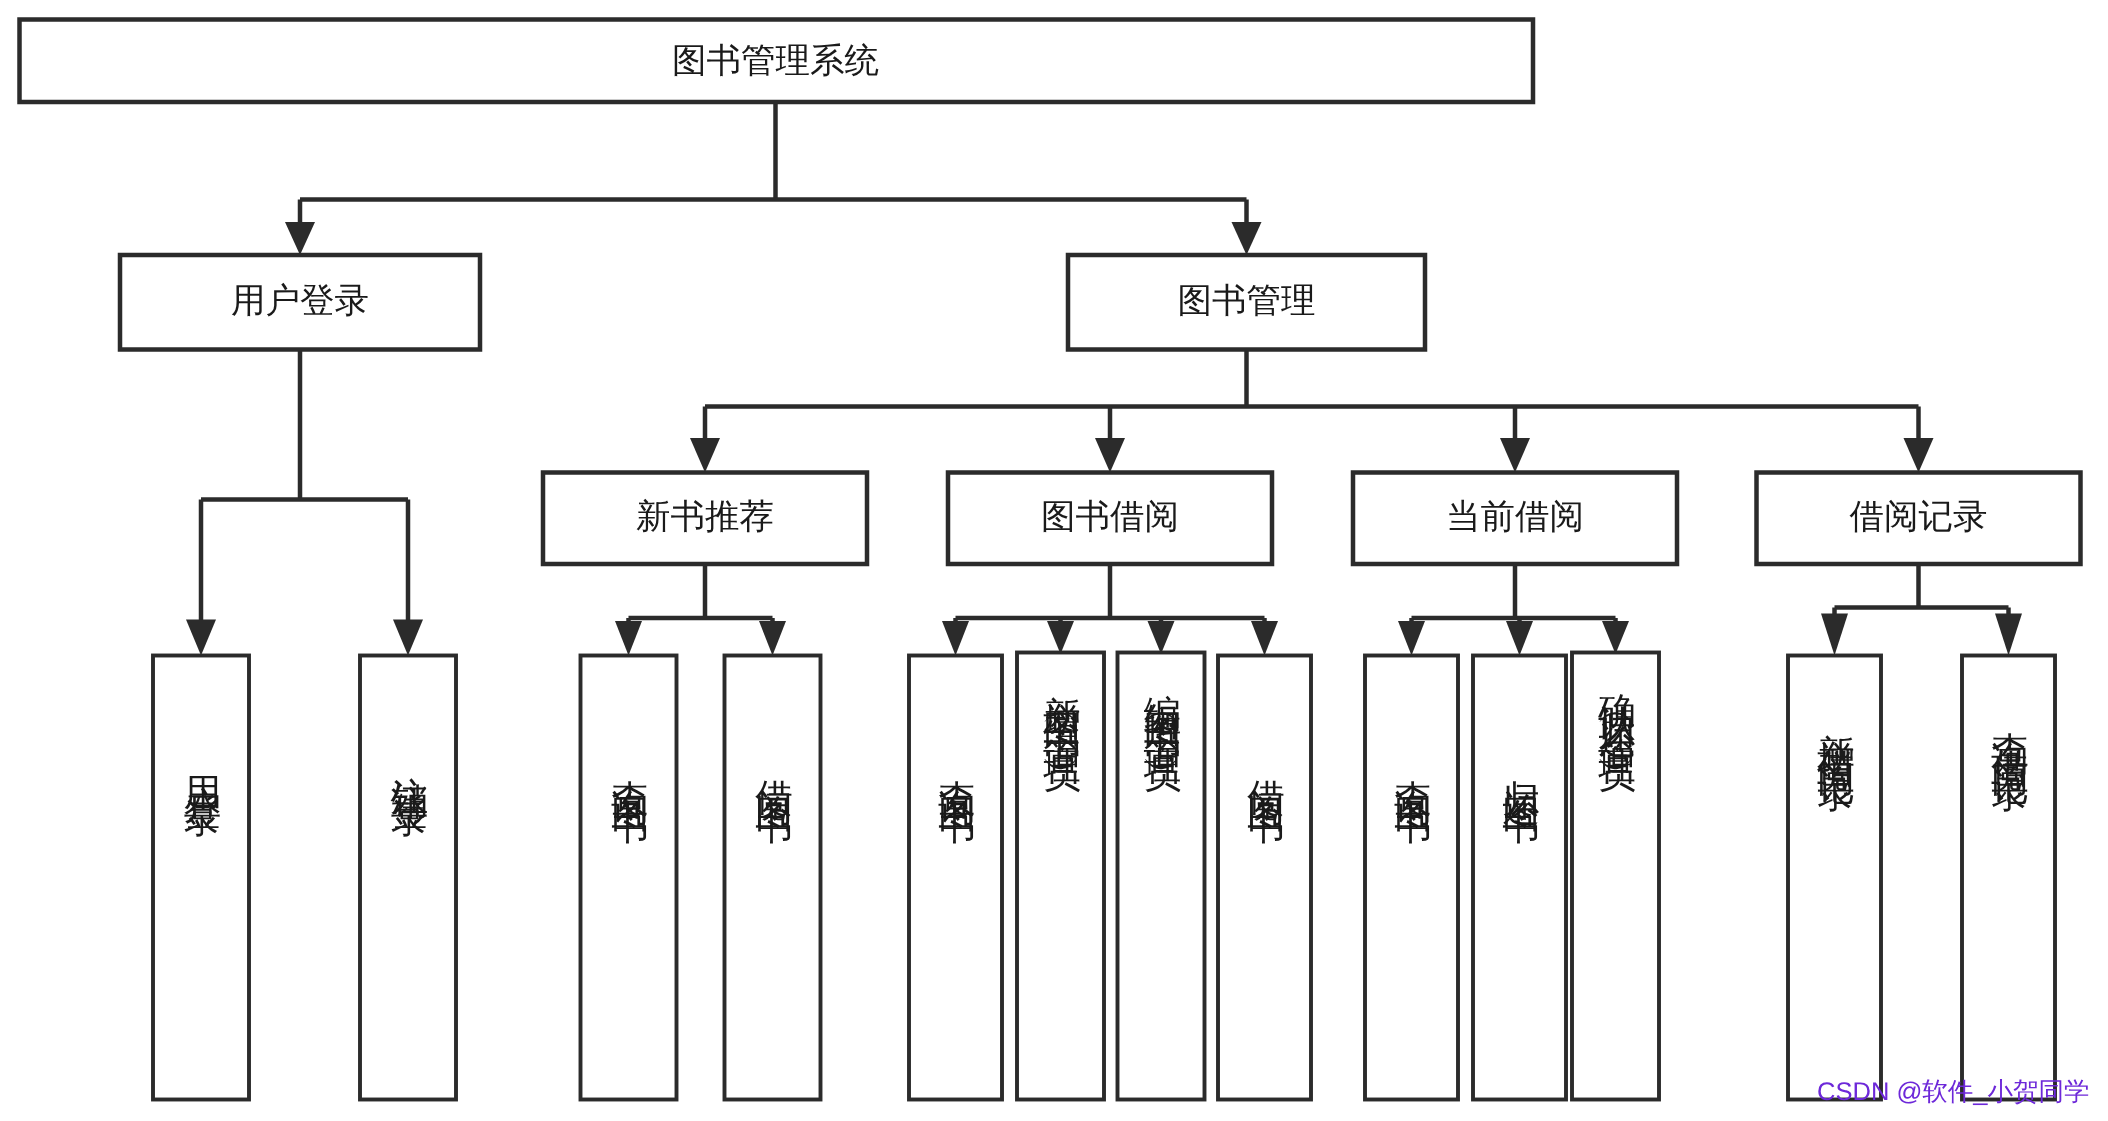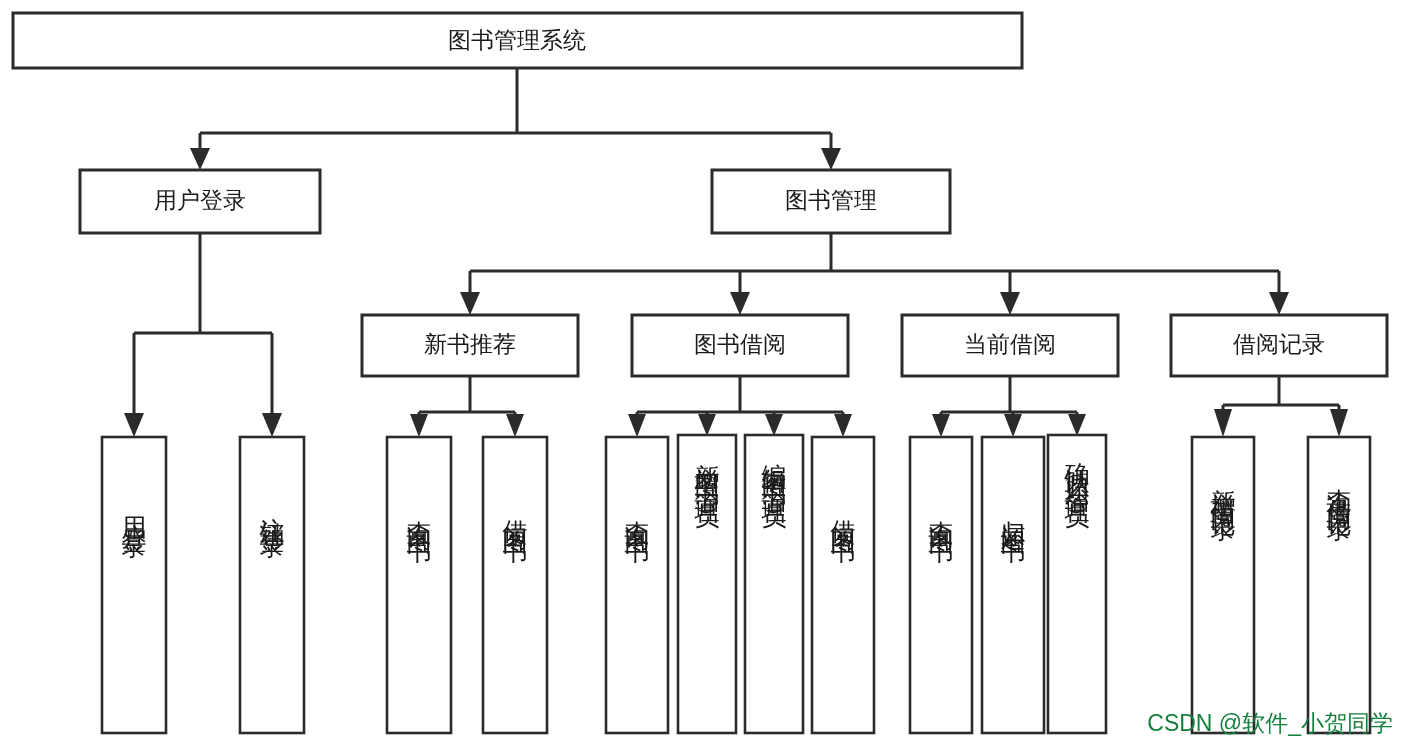--- a/index.html
+++ b/index.html
@@ -65,22 +65,22 @@
     line-height: 1;
     letter-spacing: 6px;
     color: #1a1a1a;
     white-space: nowrap;
   }
   .watermark {
     position: absolute;
     right: 12px;
     bottom: 8px;
     font-family: "Liberation Sans", "DejaVu Sans", sans-serif;
-    font-size: 23px;
-    color: #15803d;
+    font-size: 17px;
+    color: #6d28d9;
     white-space: nowrap;
     pointer-events: none;
   }
 </style>
 </head>
 <body>
 
 <div id="canvas">
 
   <svg class="diagram" viewBox="0 0 1405 747">

